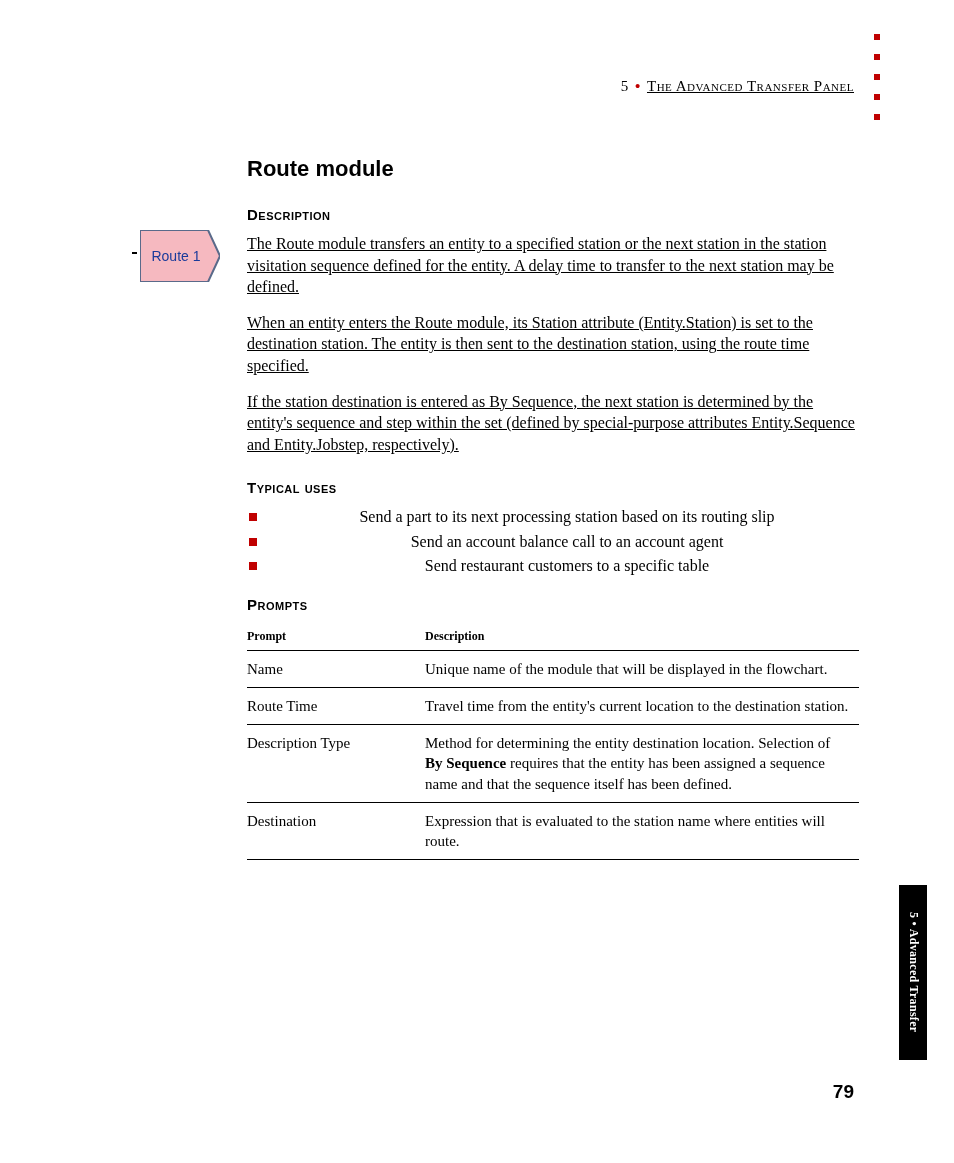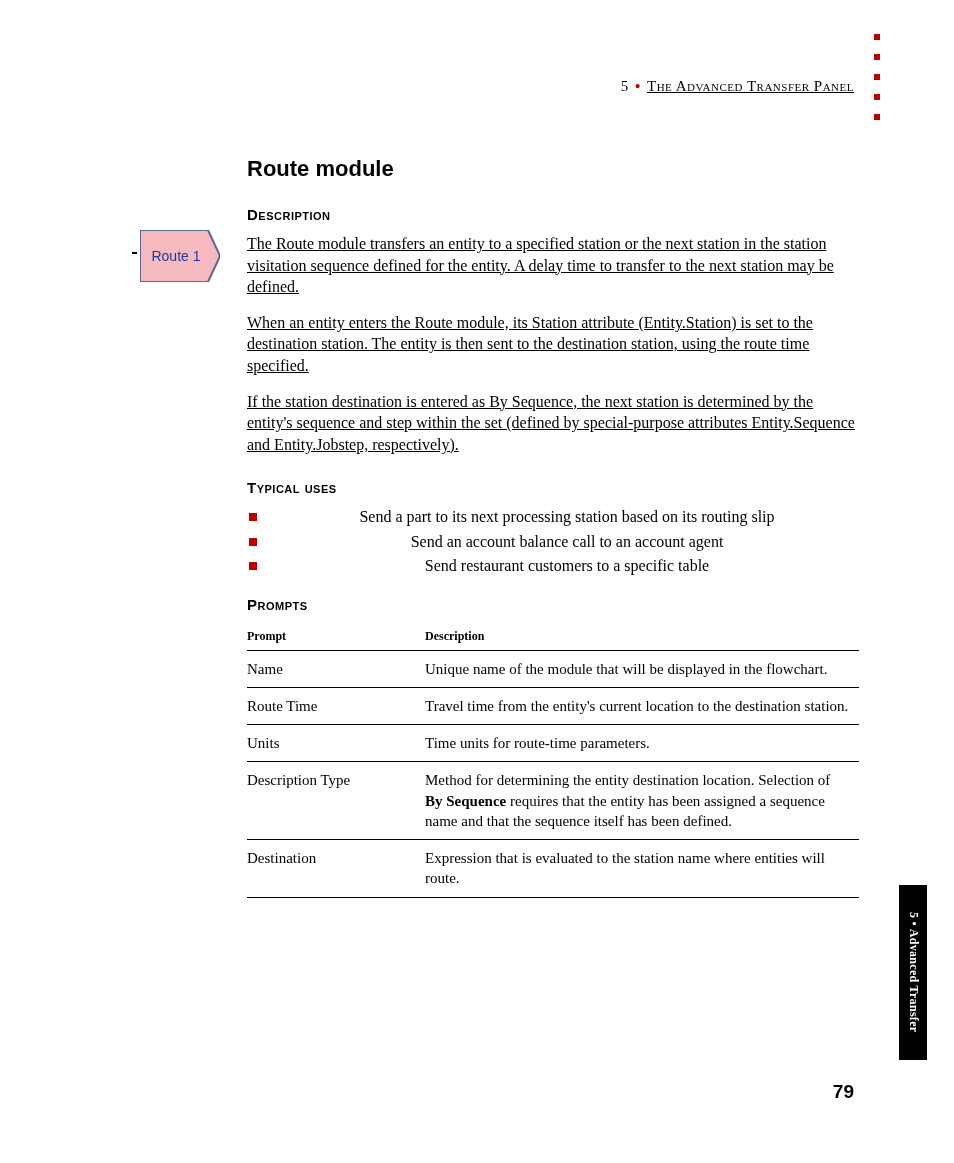--- a/index.html
+++ b/index.html
@@ -219,24 +219,20 @@
       <tbody>
         <tr>
           <td class="pcol">Name</td>
           <td>Unique name of the module that will be displayed in the flowchart.</td>
         </tr>
         <tr>
           <td class="pcol">Route Time</td>
           <td>Travel time from the entity's current location to the destination station.</td>
         </tr>
         <tr>
-          <td class="pcol">Units</td>
-          <td>Time units for route-time parameters.</td>
-        </tr>
-        <tr>
           <td class="pcol">Description Type</td>
           <td>
             <span>Method for determining the entity destination location. Selection of </span><span class="bold">By Sequence</span><span> requires that the entity has been assigned a sequence name and that the sequence itself has been defined.</span>
           </td>
         </tr>
         <tr>
           <td class="pcol">Destination</td>
           <td>Expression that is evaluated to the station name where entities will route.</td>
         </tr>
       </tbody>

